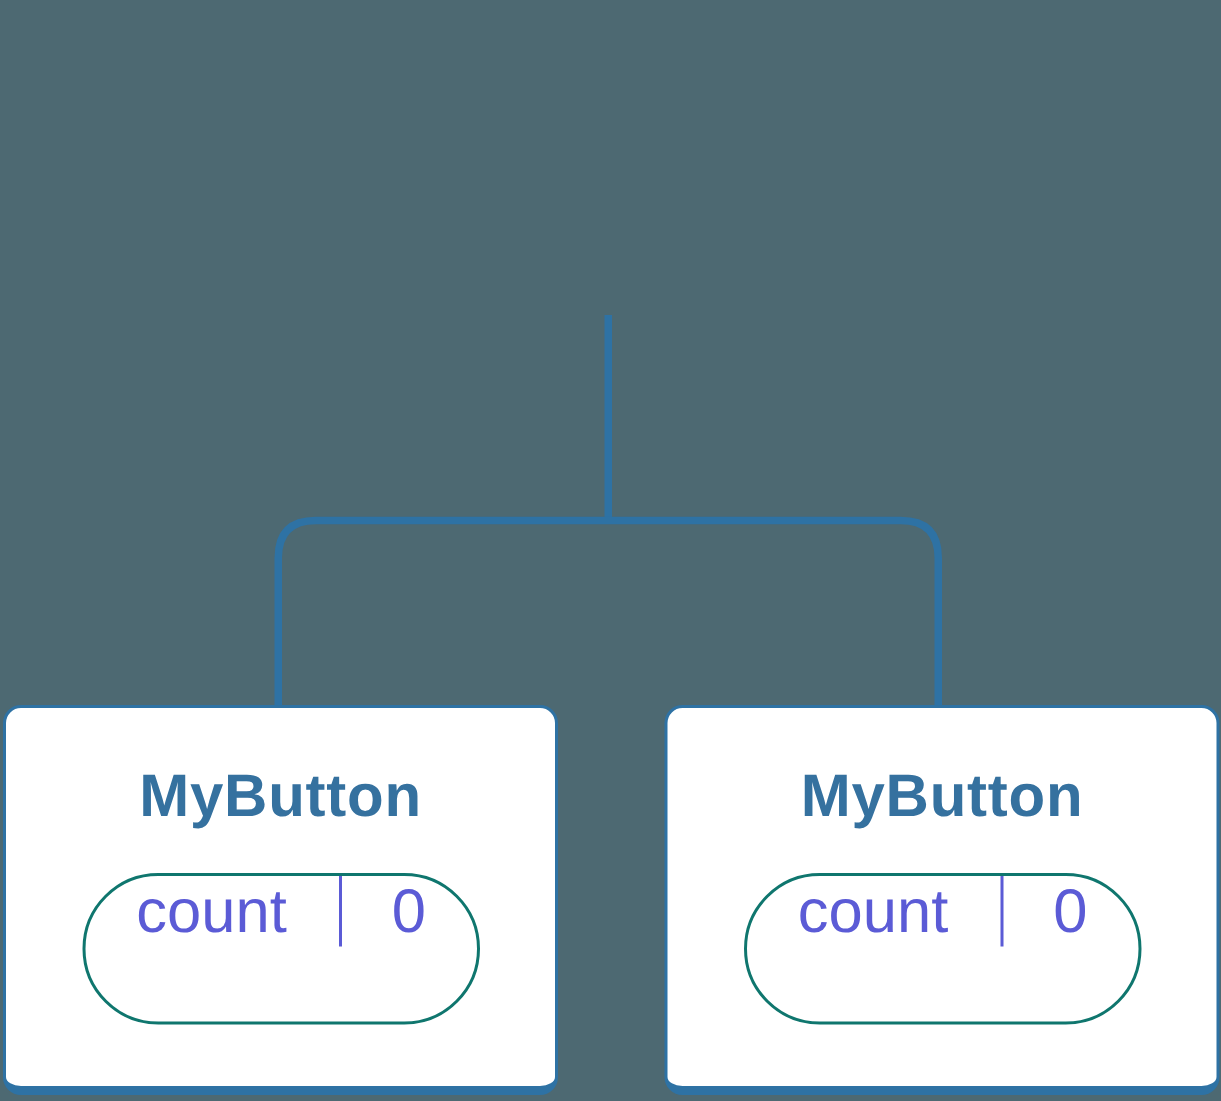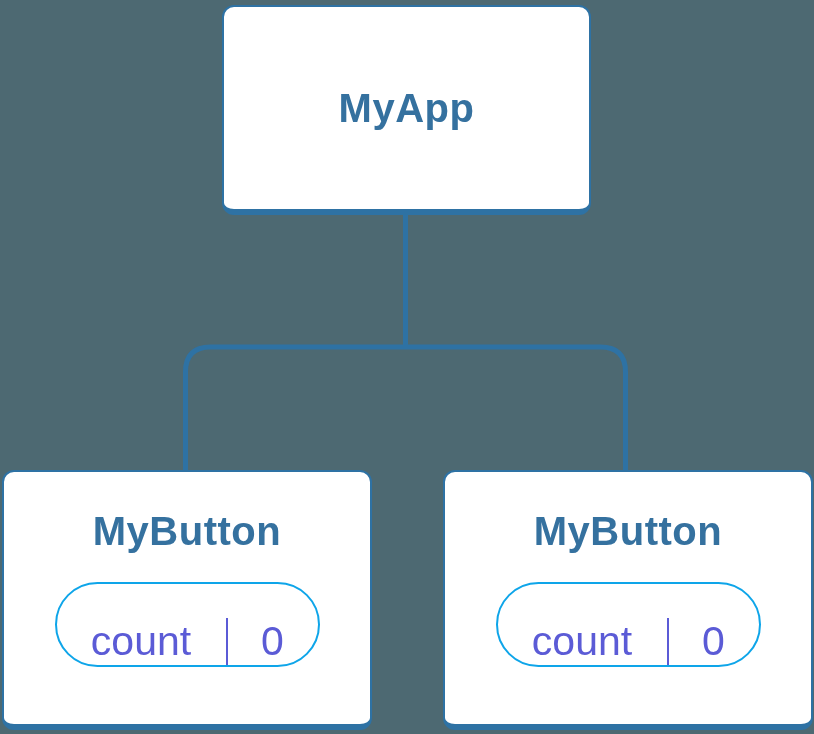--- a/index.html
+++ b/index.html
@@ -55,25 +55,25 @@
   .node-child {
     top: 470px;
     width: 370px; height: 260px;
     padding-top: 35px;
   }
   .node-child-left  { left: 2px; }
   .node-child-right { left: 443px; }
 
   .state-pill {
     margin-top: 27px;
-    width: 265px; height: 85px;
-    border: 2px solid #0ea5e9;
+    width: 265px; height: 101px;
+    border: 2px solid #0f766e;
     border-radius: 51px;
     display: flex;
-    align-items: flex-end;
+    align-items: flex-start;
     overflow: hidden;
     color: #5b5bd6;
     font-size: 41px;
     font-weight: 400;
   }
   .state-pill .pill-label {
     width: 169px;
     display: flex;
     align-items: center;
     justify-content: center;
@@ -89,23 +89,20 @@
 </head>
 <body>
 
 <div class="stage">
 
   <svg class="connector-svg" viewBox="0 0 814 734" xmlns="http://www.w3.org/2000/svg">
     <path d="M 405.5 210 L 405.5 347"></path>
     <path d="M 185.5 472 L 185.5 372 Q 185.5 347 210.5 347 L 600.5 347 Q 625.5 347 625.5 372 L 625.5 472"></path>
   </svg>
 
-  <div class="node node-root">
-    <div class="node-title">MyApp</div>
-  </div>
 
   <div class="node node-child node-child-left">
     <div class="node-title">MyButton</div>
     <div class="state-pill">
       <div class="pill-label">count</div>
       <div class="pill-value">0</div>
     </div>
   </div>
 
   <div class="node node-child node-child-right">

